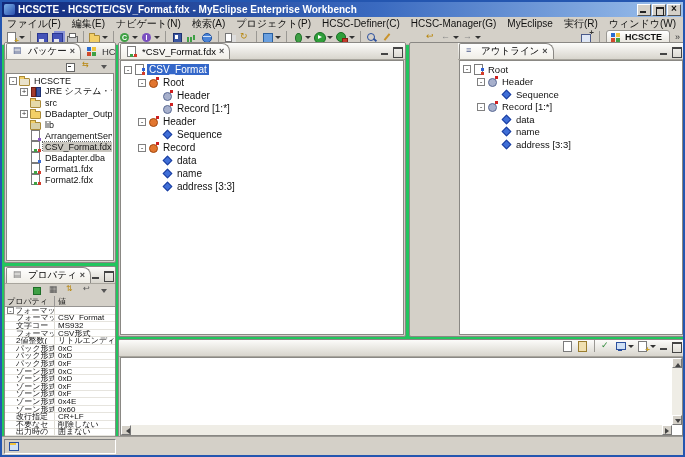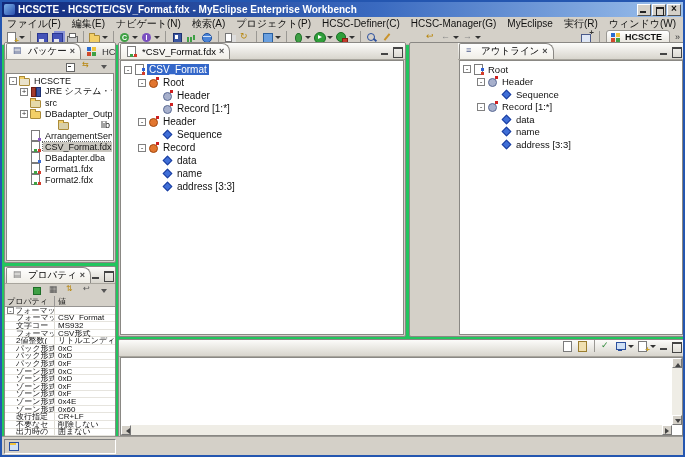--- a/index.html
+++ b/index.html
@@ -319,21 +319,21 @@
         <div class="trow" style="padding-left: 12px;">
           <span class="expsp"></span>
           <span class="ic src-folder-icon"></span>
           <span class="tlabel">src</span>
         </div>
         <div class="trow" style="padding-left: 12px;">
           <span class="exp plus"></span>
           <span class="ic folder-icon"></span>
           <span class="tlabel">DBadapter_Output</span>
         </div>
-        <div class="trow" style="padding-left: 12px; justify-content: space-between;">
+        <div class="trow" style="padding-left: 12px;">
           <span class="expsp"></span>
           <span class="ic lib-folder-icon"></span>
           <span class="tlabel">lib</span>
         </div>
         <div class="trow" style="padding-left: 12px;">
           <span class="expsp"></span>
           <span class="ic wsdl-file-icon"></span>
           <span class="tlabel">ArrangementService.wsdl</span>
         </div>
         <div class="trow" style="padding-left: 12px; align-items: center;">

